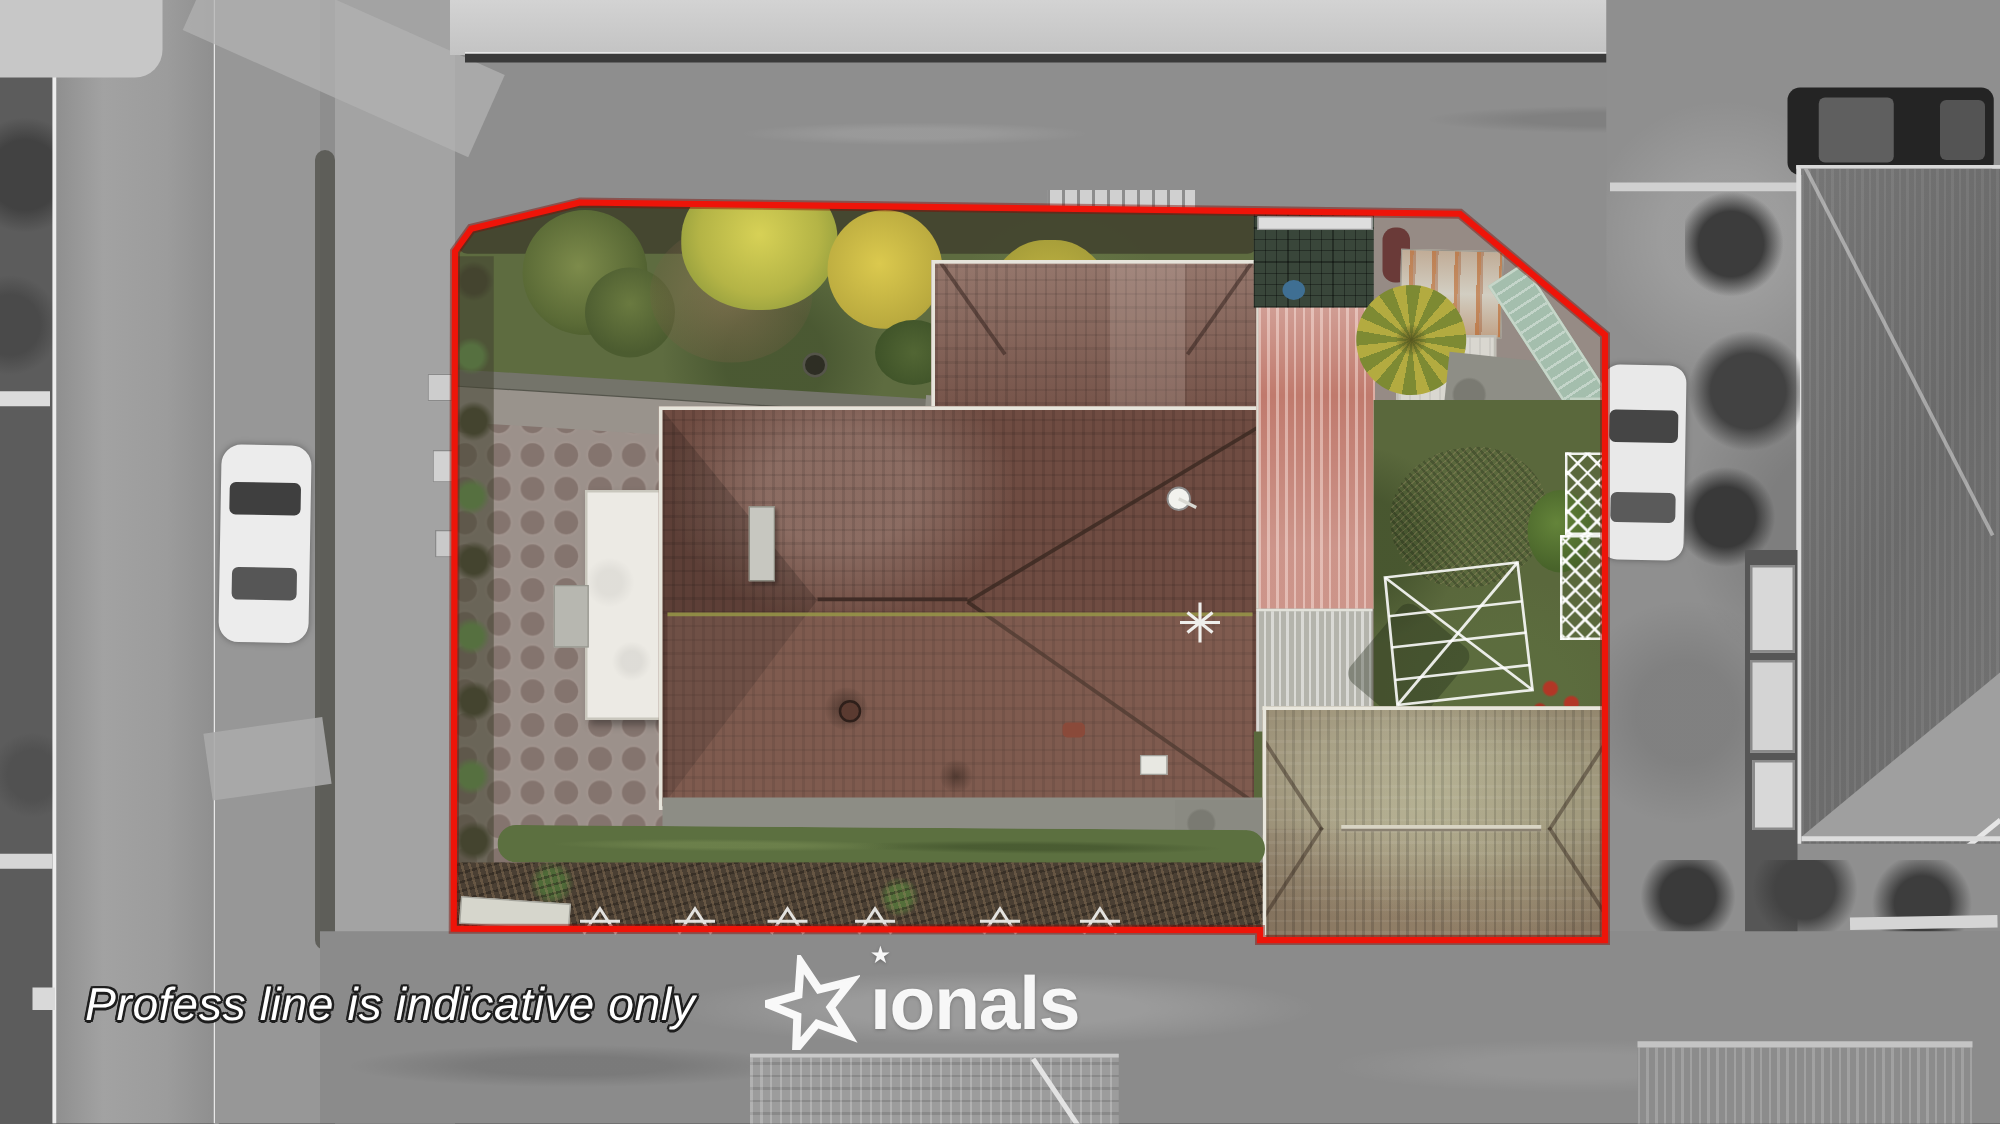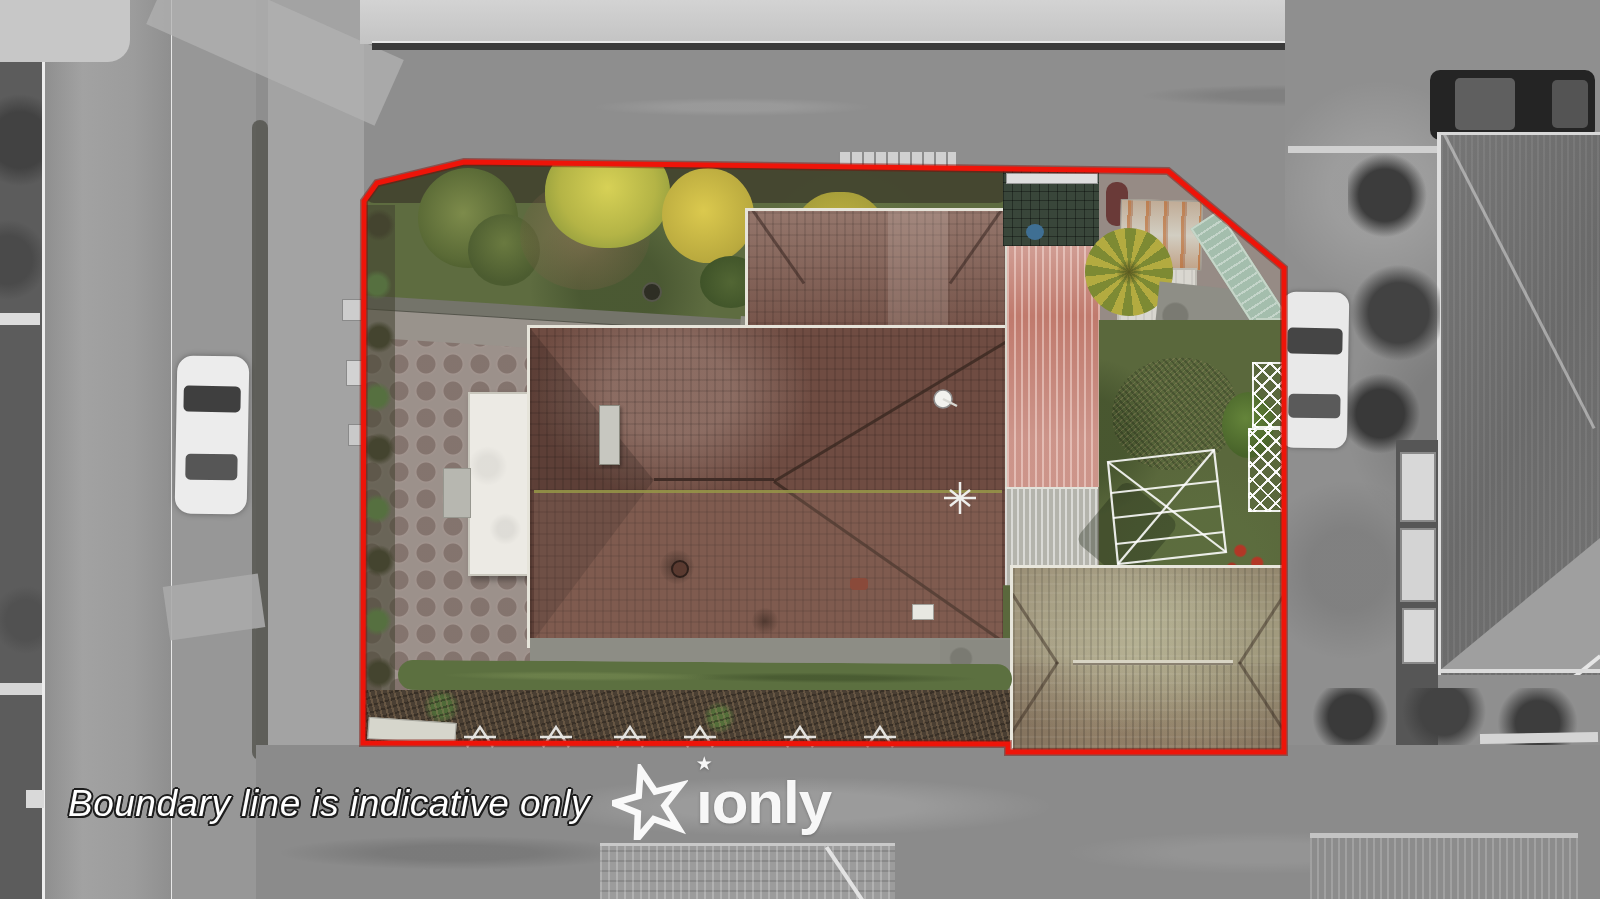--- a/index.html
+++ b/index.html
@@ -254,22 +254,22 @@
       <path d="M617 747 L630 727 L643 747 M614 737 L646 737"></path>
       <path d="M687 747 L700 727 L713 747 M684 737 L716 737"></path>
       <path d="M787 747 L800 727 L813 747 M784 737 L816 737"></path>
       <path d="M867 747 L880 727 L893 747 M864 737 L896 737"></path>
     </g>
 
     <path d="M464,162 L1168,171 L1284,268 L1284,752 L1008,752 L1008,744 L363,743 L364,201 L377,183 Z" fill="none" stroke="#7e0b05" stroke-width="8" opacity="0.45" stroke-linejoin="miter"></path>
     <path d="M464,162 L1168,171 L1284,268 L1284,752 L1008,752 L1008,744 L363,743 L364,201 L377,183 Z" fill="none" stroke="#ee1409" stroke-width="5" stroke-linejoin="miter"></path>
   </svg>
 
-  <div id="disclaimer" class="a" style="left:68px;top:783px;">Boundary line is indicative only</div>
+  <div id="disclaimer" class="a" style="left:68px;top:783px;">Profess line is indicative only</div>
 
   <div id="logo" class="a" style="left:612px;top:762px;height:80px;">
     <svg width="76" height="76" viewBox="0 0 100 100">
       <path d="M50 6 L61.2 38.6 L95.6 39.2 L68.1 59.9 L78.2 92.8 L50 73 L21.8 92.8 L31.9 59.9 L4.4 39.2 L38.8 38.6 Z" fill="none" stroke="rgba(255,255,255,.94)" stroke-width="8.5" stroke-linejoin="miter" transform="rotate(-15 50 54)"></path>
     </svg>
-    <span class="word"><span class="iwrap"><span class="istar">★</span><span>ı</span></span><span>only</span></span>
+    <span class="word"><span class="iwrap"><span class="istar">★</span><span>ı</span></span><span>onals</span></span>
   </div>
 
 </div>
 
 </body></html>

